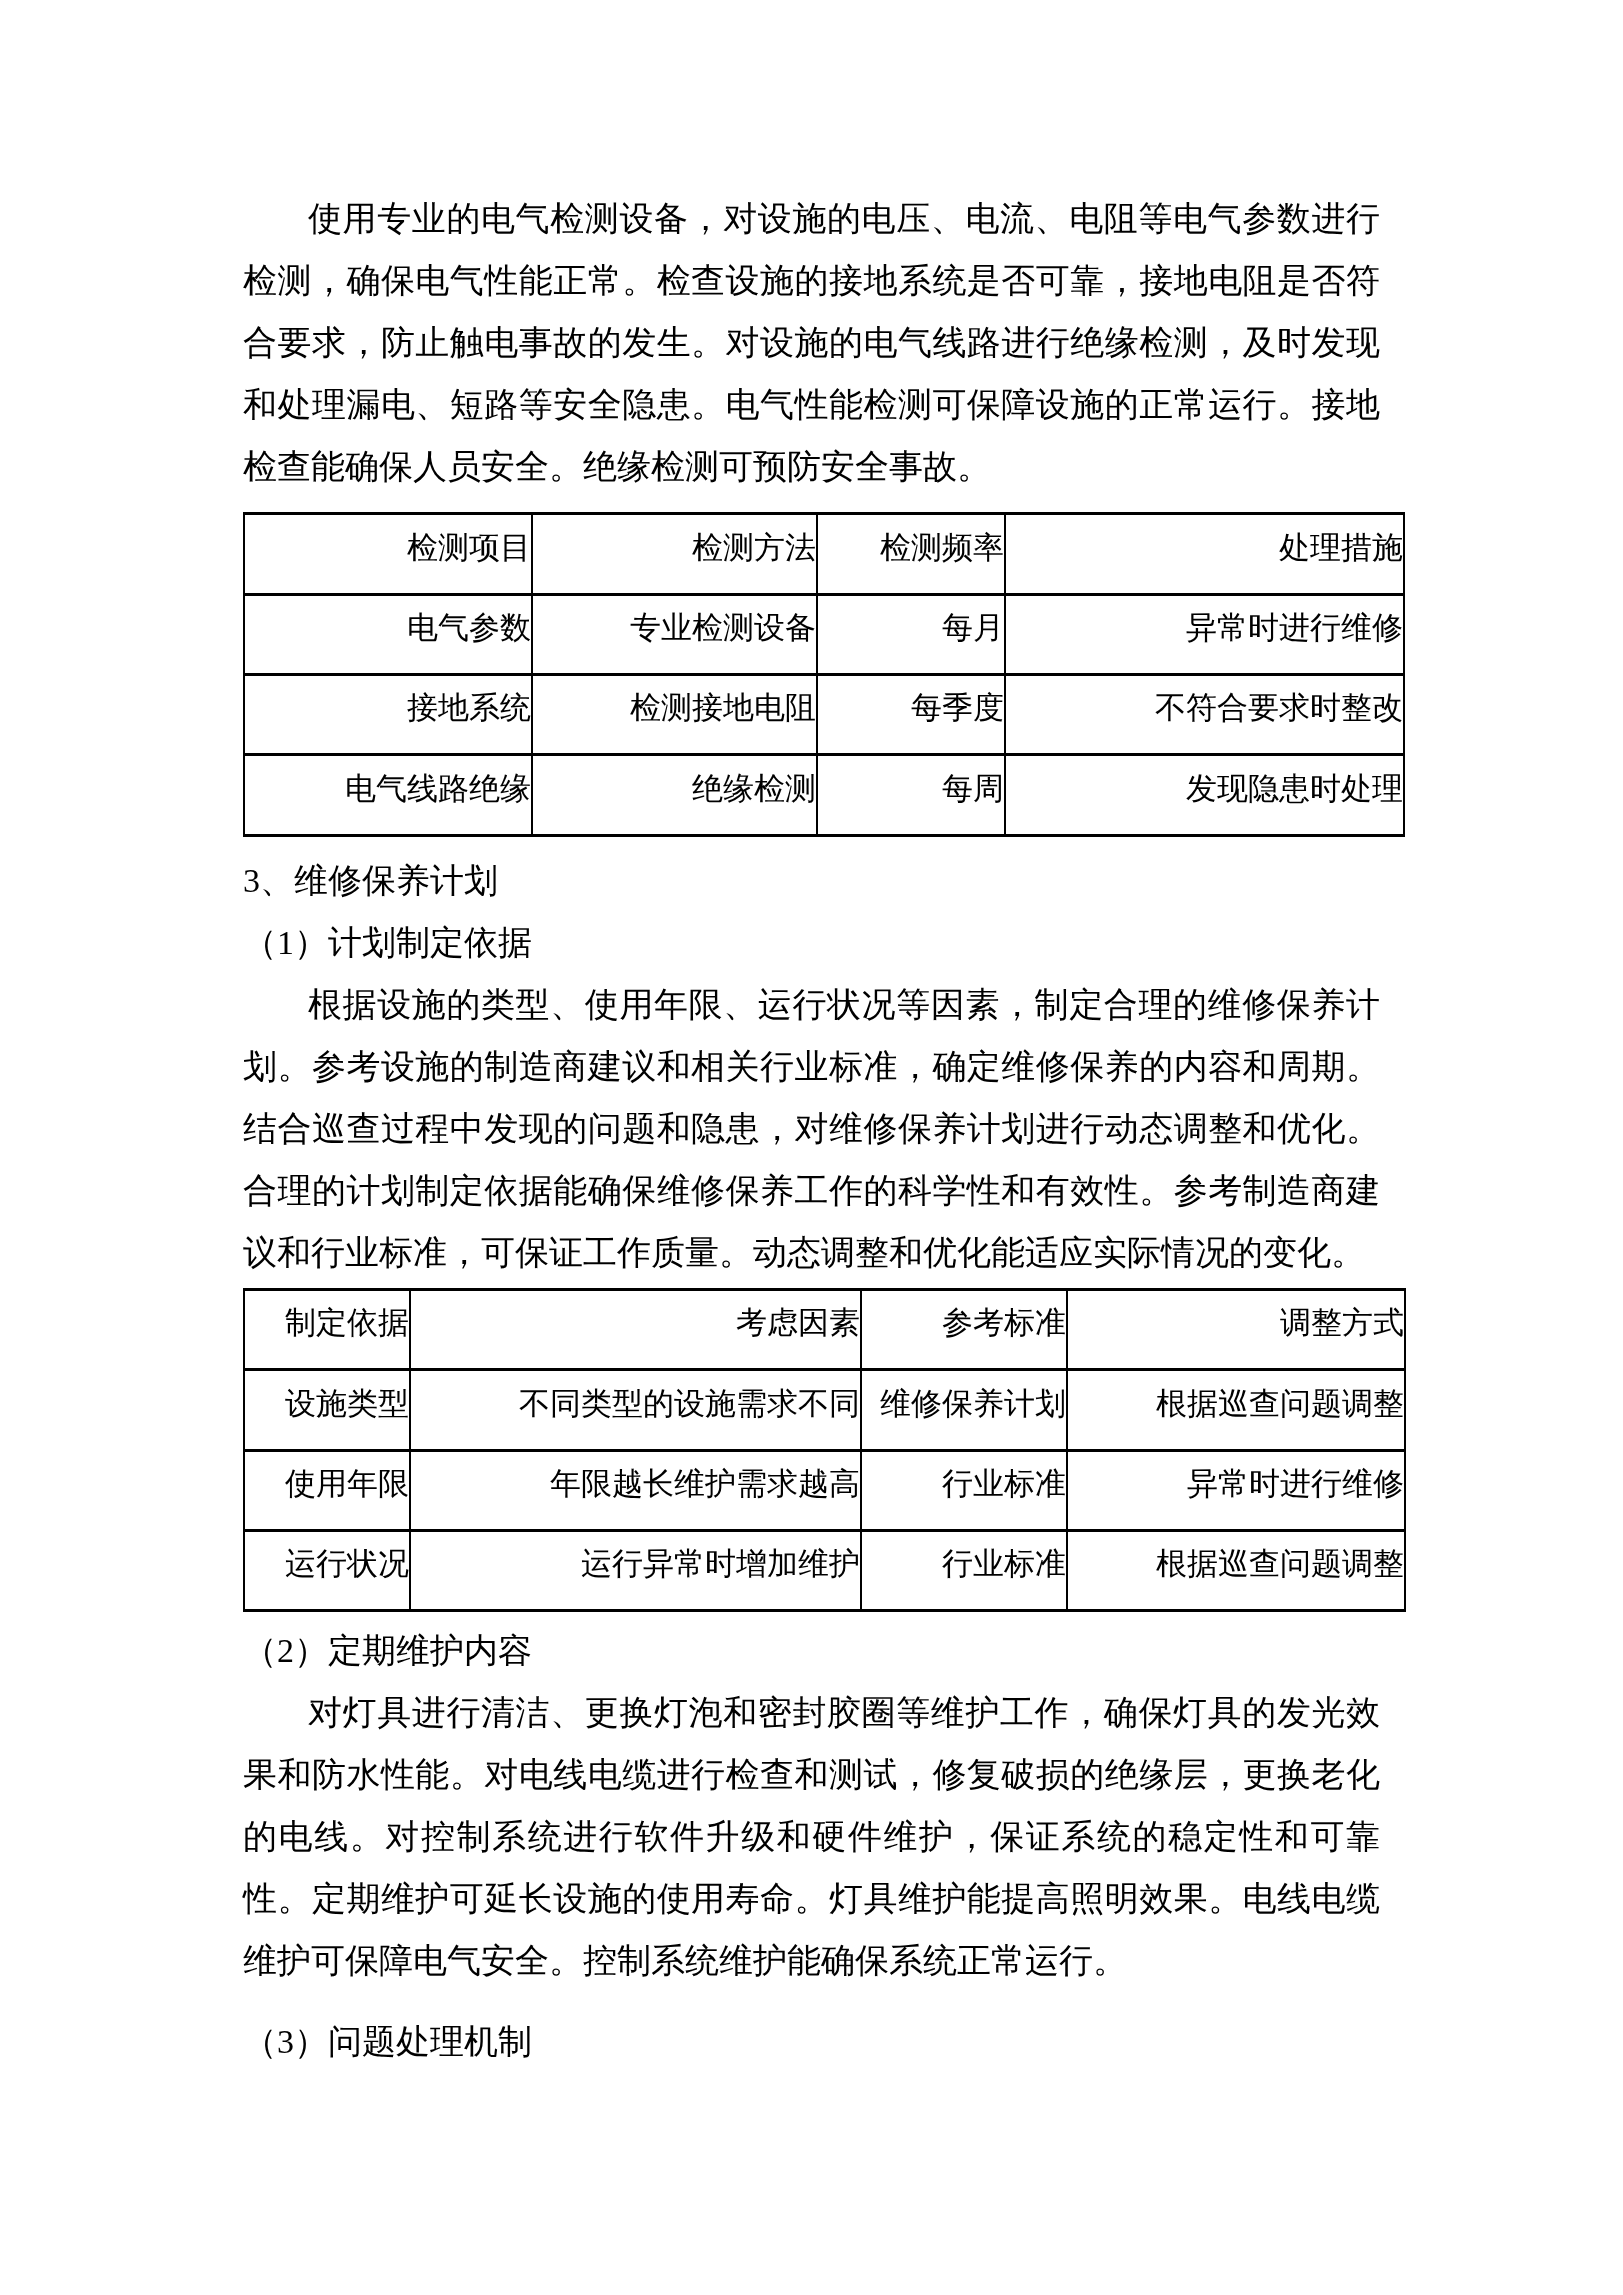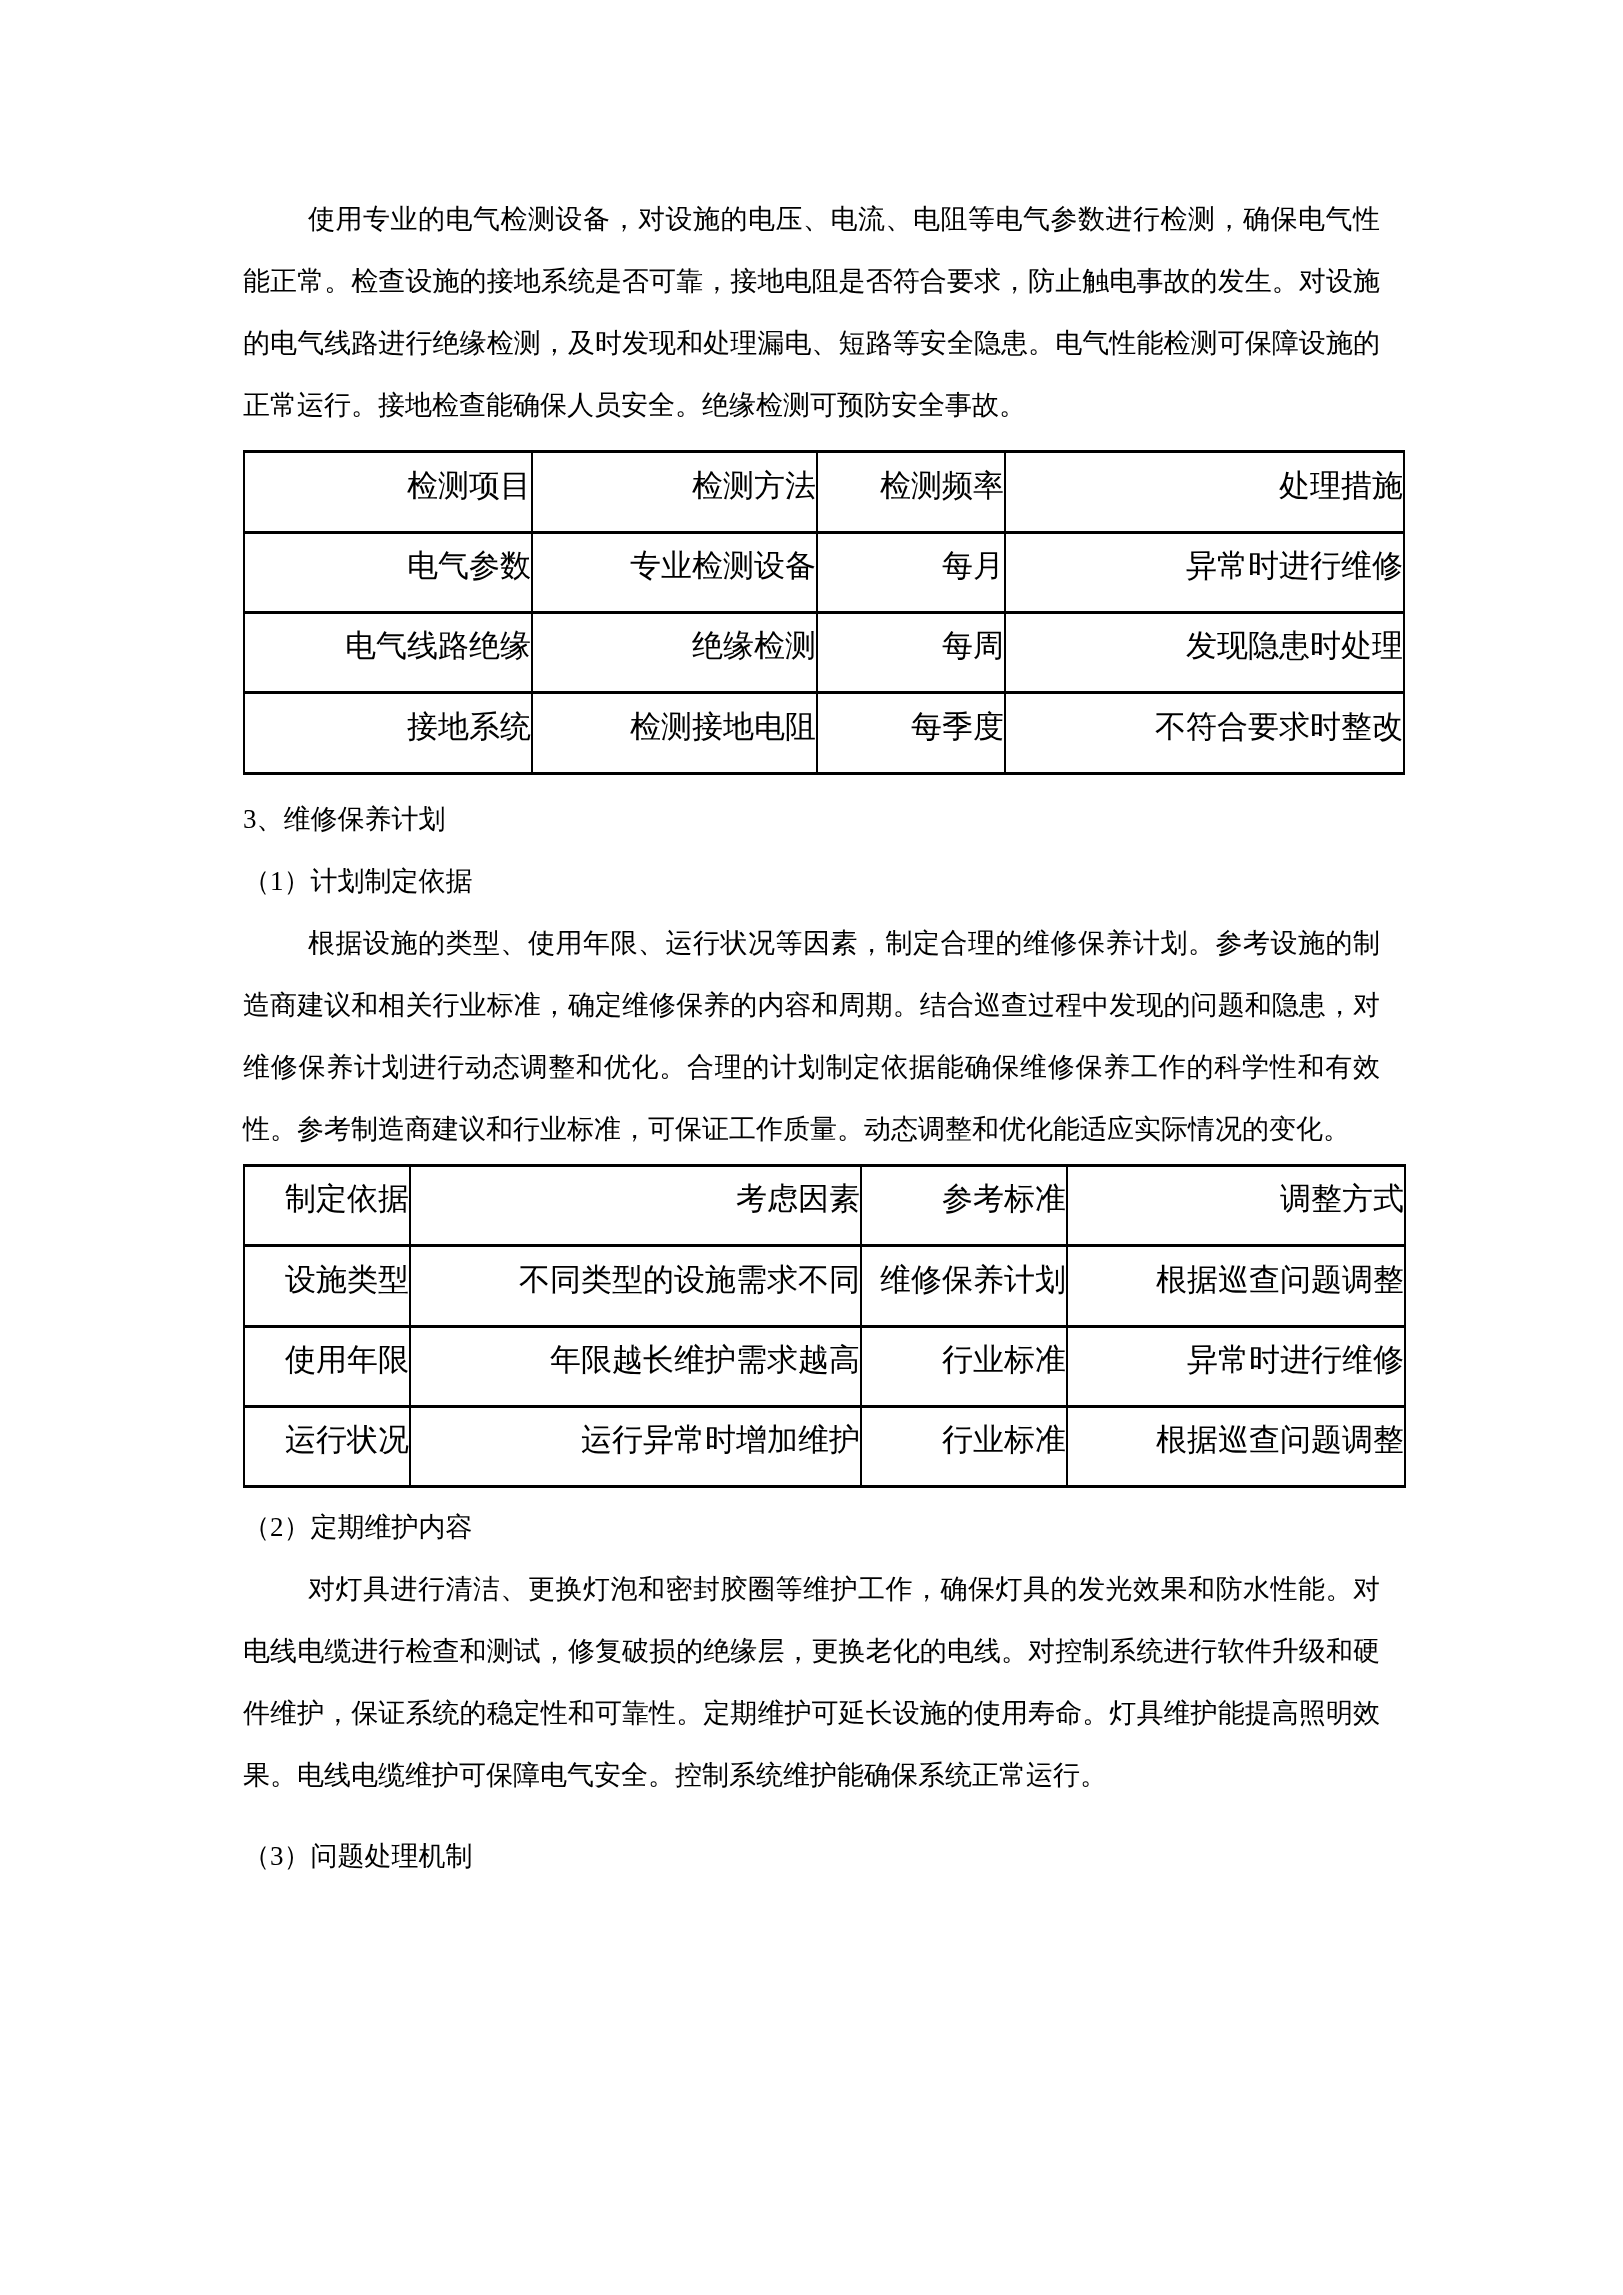--- a/index.html
+++ b/index.html
@@ -14,21 +14,21 @@
     background: #ffffff;
     color: #000000;
     font-family: "Liberation Serif", "DejaVu Serif", serif;
     box-sizing: border-box;
     padding: 188px 0 0 243px;
     overflow: hidden;
   }
   .par {
     width: 1137px;
     margin: 0;
-    font-size: 27px;
+    font-size: 34px;
     line-height: 62px;
     letter-spacing: 0;
   }
   .par.body-text {
     text-align: justify;
     text-indent: 65px;
   }
   .par.heading-line {
     text-align: left;
     text-indent: 0;
@@ -78,30 +78,30 @@
         <td>检测频率</td>
         <td>处理措施</td>
       </tr>
       <tr>
         <td>电气参数</td>
         <td>专业检测设备</td>
         <td>每月</td>
         <td>异常时进行维修</td>
       </tr>
       <tr>
+        <td>接地系统</td>
+        <td>检测接地电阻</td>
+        <td>每季度</td>
+        <td>不符合要求时整改</td>
+      </tr>
+      <tr>
         <td>电气线路绝缘</td>
         <td>绝缘检测</td>
         <td>每周</td>
         <td>发现隐患时处理</td>
-      </tr>
-      <tr>
-        <td>接地系统</td>
-        <td>检测接地电阻</td>
-        <td>每季度</td>
-        <td>不符合要求时整改</td>
       </tr>
     </tbody>
   </table>
 
   <p class="par heading-line mt-heading-3">3、维修保养计划</p>
 
   <p class="par heading-line">（1）计划制定依据</p>
 
   <p class="par body-text">根据设施的类型、使用年限、运行状况等因素，制定合理的维修保养计划。参考设施的制造商建议和相关行业标准，确定维修保养的内容和周期。结合巡查过程中发现的问题和隐患，对维修保养计划进行动态调整和优化。合理的计划制定依据能确保维修保养工作的科学性和有效性。参考制造商建议和行业标准，可保证工作质量。动态调整和优化能适应实际情况的变化。</p>
 

